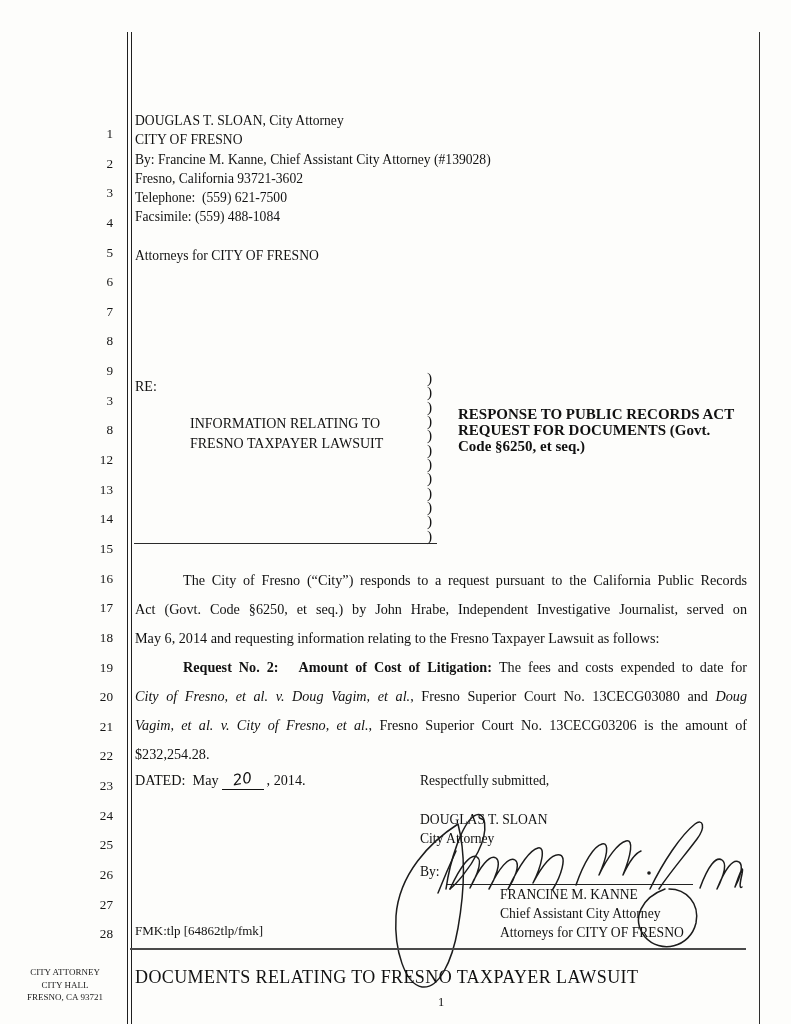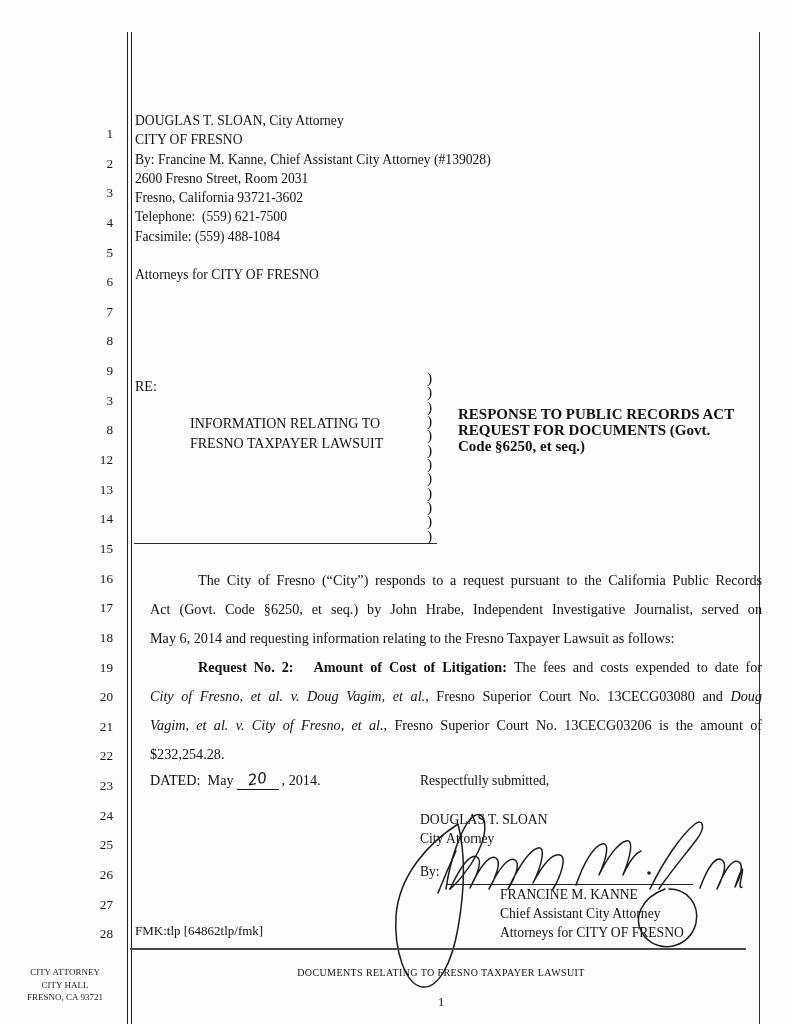--- a/index.html
+++ b/index.html
@@ -18,39 +18,39 @@
   .hline{position:absolute;height:0;border-top:1.6px solid #2a2a2a;}
   .footrule{border-top:2px solid #4a4a4a;}
   
   .tline{white-space:pre;font-size:13.6px;line-height:19.3px;min-height:19.3px;}
   
   .re{font-size:14px;}
   .subject div{font-size:14px;line-height:20.3px;}
   .parens{font-size:15.5px;line-height:14.35px;white-space:pre-line;color:#161616;}
   .captitle div{font-weight:bold;font-size:15px;line-height:16.2px;}
   
-  .bodyline{position:absolute;left:150px;width:612px;font-size:14.2px;white-space:normal;}
+  .bodyline{position:absolute;left:135px;width:612px;font-size:14.2px;white-space:normal;}
   .just{text-align:justify;text-align-last:justify;}
   .ind{text-indent:48px;}
   .b{font-weight:bold;}
   .i{font-style:italic;}
   .sp1{margin-right:20px;}
   .sp2{margin-right:7px;}
   
   .dated{font-size:14.2px;white-space:pre;}
   .dayline{display:inline-block;width:42px;border-bottom:1.3px solid #111;
     text-align:center;margin:0 3px;vertical-align:baseline;}
   .handwrit{display:inline-block;font-family:"DejaVu Sans",sans-serif;
     font-style:italic;font-size:15px;transform:rotate(-10deg) translateY(-1px);}
   .sig{font-size:13.6px;white-space:pre;}
   .sigline{position:absolute;border-top:1.4px solid #222;height:0;}
   .ink{position:absolute;left:0;top:0;pointer-events:none;}
   
   .filing{font-size:13px;}
-  .foottitle{font-size:10px;letter-spacing:.4px;text-align:center;}
+  .foottitle{font-size:18px;letter-spacing:.4px;text-align:left;}
   .pagenum{font-size:12.5px;text-align:center;}
   .stamp{width:118px;text-align:center;font-size:9px;line-height:12.5px;color:#1a1a1a;}
 </style>
 </head>
 <body>
 
 <div class="page">
 
   <div class="vrule" style="left:126.5px"></div>
   <div class="vrule" style="left:131px"></div>
@@ -84,21 +84,20 @@
       <div class="lineno" style="top: 837.36px;">25</div>
       <div class="lineno" style="top: 867px;">26</div>
       <div class="lineno" style="top: 896.64px;">27</div>
       <div class="lineno" style="top: 926.28px;">28</div>
     </div>
 
   <div class="abs" style="left:135px;top:111px">
     <div class="tline">DOUGLAS T. SLOAN, City Attorney</div>
     <div class="tline">CITY OF FRESNO</div>
     <div class="tline">By: Francine M. Kanne, Chief Assistant City Attorney (#139028)</div>
-    <div class="tline">2600 Fresno Street, Room 2031</div>
     <div class="tline">Fresno, California 93721-3602</div>
     <div class="tline">Telephone:  (559) 621-7500</div>
     <div class="tline">Facsimile: (559) 488-1084</div>
     <div class="tline"></div>
     <div class="tline">Attorneys for CITY OF FRESNO</div>
   </div>
 
   <div class="abs re" style="left:135px;top:379px">RE:</div>
   <div class="abs subject" style="left:190px;top:414px">
     <div>INFORMATION RELATING TO</div>

